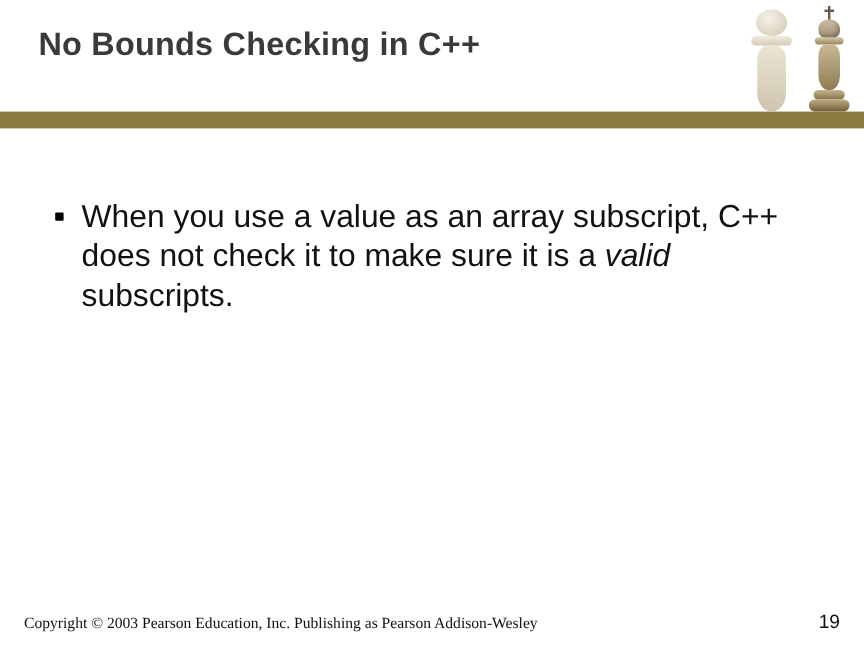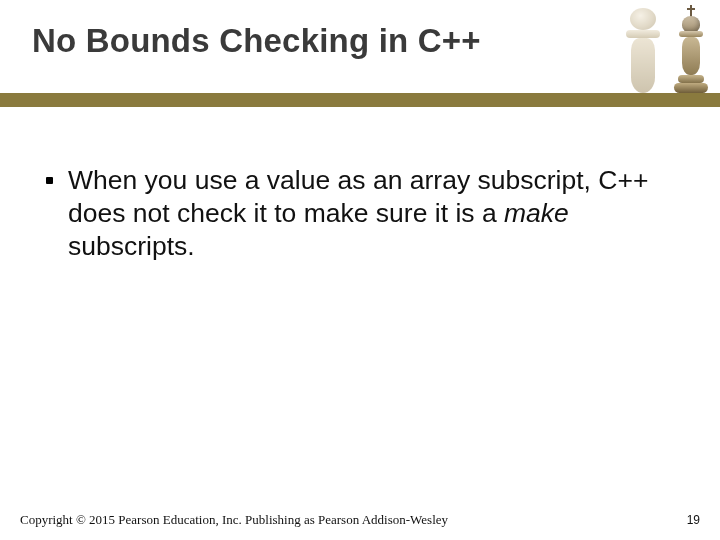--- a/index.html
+++ b/index.html
@@ -12,21 +12,21 @@
     overflow: hidden;
   }
   .header {
     position: relative;
     height: 120px;
   }
   .title {
     position: absolute;
     top: 22px;
     left: 32px;
-    font-size: 33px;
+    font-size: 27px;
     font-weight: bold;
     color: #3a3a3a;
     letter-spacing: 0.2px;
   }
   .underline {
     position: absolute;
     top: 93px;
     left: 0;
     width: 720px;
     height: 14px;
@@ -143,21 +143,21 @@
     display: flex;
     justify-content: space-between;
     align-items: baseline;
     font-family: "Times New Roman", Times, serif;
   }
   .copyright {
     font-size: 13px;
     color: #111;
   }
   .pagenum {
-    font-size: 12px;
+    font-size: 16px;
     color: #111;
     font-family: Arial, sans-serif;
   }
 </style>
 </head>
 <body>
 
 <div class="header">
   <div class="title">No Bounds Checking in C++</div>
   <div class="chess-decor">
@@ -175,21 +175,21 @@
       <div class="king-base2"></div>
     </div>
   </div>
   <div class="underline"></div>
 </div>
 
 <div class="content">
   <div class="bullet">
     <div class="dot"></div>
     <div class="txt">
-      <span>When you use a value as an array subscript, C++ does not check it to make sure it is a </span><span class="italic">make</span><span> subscripts.</span>
+      <span>When you use a value as an array subscript, C++ does not check it to make sure it is a </span><span class="italic">valid</span><span> subscripts.</span>
     </div>
   </div>
 </div>
 
 <div class="footer">
-  <div class="copyright">Copyright © 2015 Pearson Education, Inc. Publishing as Pearson Addison-Wesley</div>
+  <div class="copyright">Copyright © 2003 Pearson Education, Inc. Publishing as Pearson Addison-Wesley</div>
   <div class="pagenum">19</div>
 </div>
 
 </body></html>

